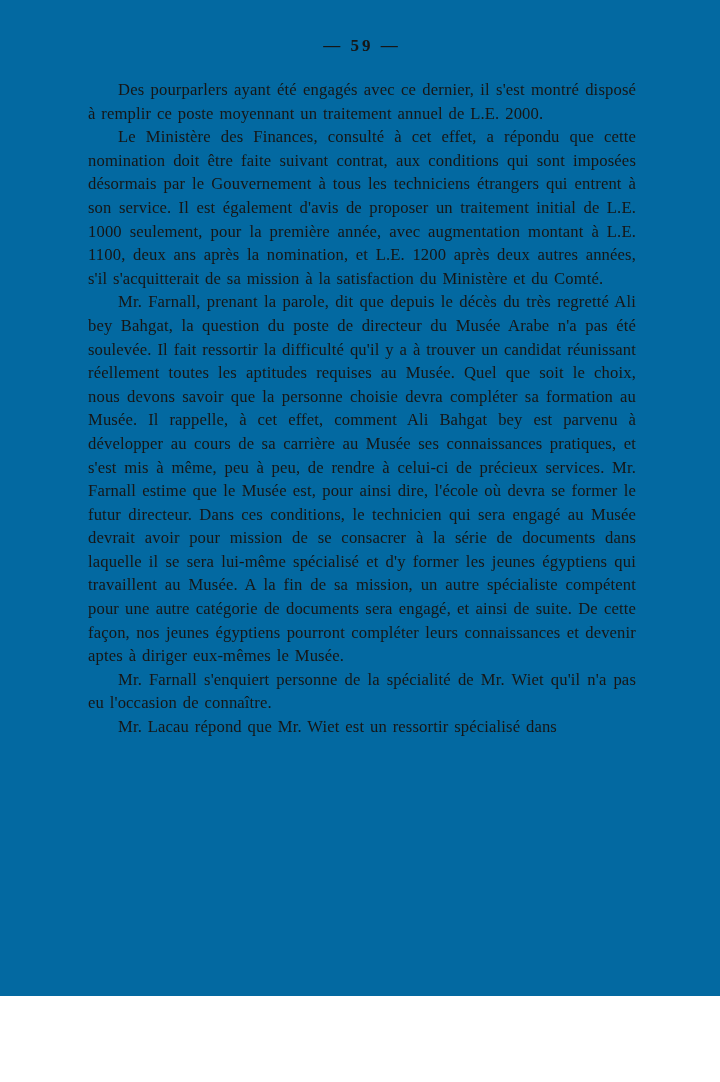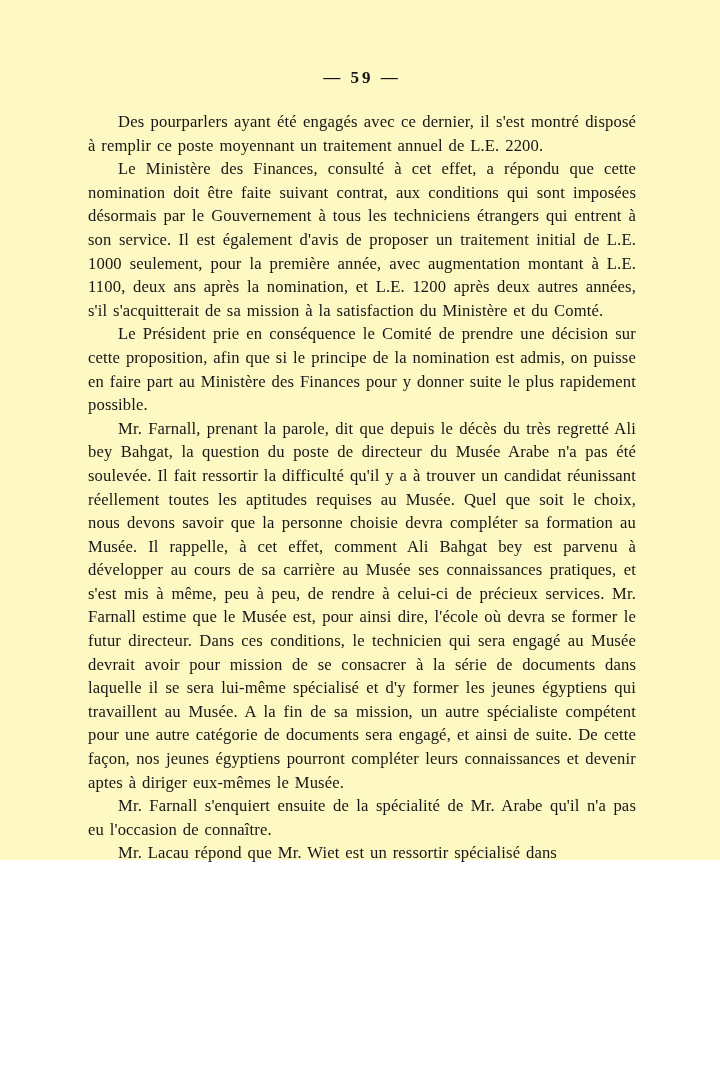--- a/index.html
+++ b/index.html
@@ -10,23 +10,23 @@
   body {
     width: 720px;
     height: 1082px;
     overflow: hidden;
     font-family: "Liberation Serif", "DejaVu Serif", serif;
     color: #161616;
   }
   .page {
     box-sizing: border-box;
     width: 720px;
-    height: 860px;
-    padding: 68px 84px 0 88px;
-    background: #fef9c3;
+    height: 996px;
+    padding: 36px 84px 0 88px;
+    background: #0369a1;
   }
   .pagenum {
     text-align: center;
     font-weight: bold;
     font-size: 17px;
     letter-spacing: 3px;
     margin-bottom: 22px;
   }
   .body-text p {
     margin: 0;
@@ -38,20 +38,19 @@
     word-spacing: 1.5px;
   }
 </style>
 </head>
 <body>
 
 <div class="page">
   <div class="pagenum">— 59 —</div>
 
   <div class="body-text">
-    <p>Des pourparlers ayant été engagés avec ce dernier, il s'est montré disposé à remplir ce poste moyennant un traitement annuel de L.E. 2200.</p>
+    <p>Des pourparlers ayant été engagés avec ce dernier, il s'est montré disposé à remplir ce poste moyennant un traitement annuel de L.E. 2000.</p>
     <p>Le Ministère des Finances, consulté à cet effet, a répondu que cette nomination doit être faite suivant contrat, aux conditions qui sont imposées désormais par le Gouvernement à tous les techniciens étrangers qui entrent à son service. Il est également d'avis de proposer un traitement initial de L.E. 1000 seulement, pour la première année, avec augmentation montant à L.E. 1100, deux ans après la nomination, et L.E. 1200 après deux autres années, s'il s'acquitterait de sa mission à la satisfaction du Ministère et du Comté.</p>
-    <p>Le Président prie en conséquence le Comité de prendre une décision sur cette proposition, afin que si le principe de la nomination est admis, on puisse en faire part au Ministère des Finances pour y donner suite le plus rapidement possible.</p>
     <p>Mr. Farnall, prenant la parole, dit que depuis le décès du très regretté Ali bey Bahgat, la question du poste de directeur du Musée Arabe n'a pas été soulevée. Il fait ressortir la difficulté qu'il y a à trouver un candidat réunissant réellement toutes les aptitudes requises au Musée. Quel que soit le choix, nous devons savoir que la personne choisie devra compléter sa formation au Musée. Il rappelle, à cet effet, comment Ali Bahgat bey est parvenu à développer au cours de sa carrière au Musée ses connaissances pratiques, et s'est mis à même, peu à peu, de rendre à celui-ci de précieux services. Mr. Farnall estime que le Musée est, pour ainsi dire, l'école où devra se former le futur directeur. Dans ces conditions, le technicien qui sera engagé au Musée devrait avoir pour mission de se consacrer à la série de documents dans laquelle il se sera lui-même spécialisé et d'y former les jeunes égyptiens qui travaillent au Musée. A la fin de sa mission, un autre spécialiste compétent pour une autre catégorie de documents sera engagé, et ainsi de suite. De cette façon, nos jeunes égyptiens pourront compléter leurs connaissances et devenir aptes à diriger eux-mêmes le Musée.</p>
-    <p>Mr. Farnall s'enquiert ensuite de la spécialité de Mr. Arabe qu'il n'a pas eu l'occasion de connaître.</p>
+    <p>Mr. Farnall s'enquiert personne de la spécialité de Mr. Wiet qu'il n'a pas eu l'occasion de connaître.</p>
     <p>Mr. Lacau répond que Mr. Wiet est un ressortir spécialisé dans</p>
   </div>
 </div>
 
 </body></html>

